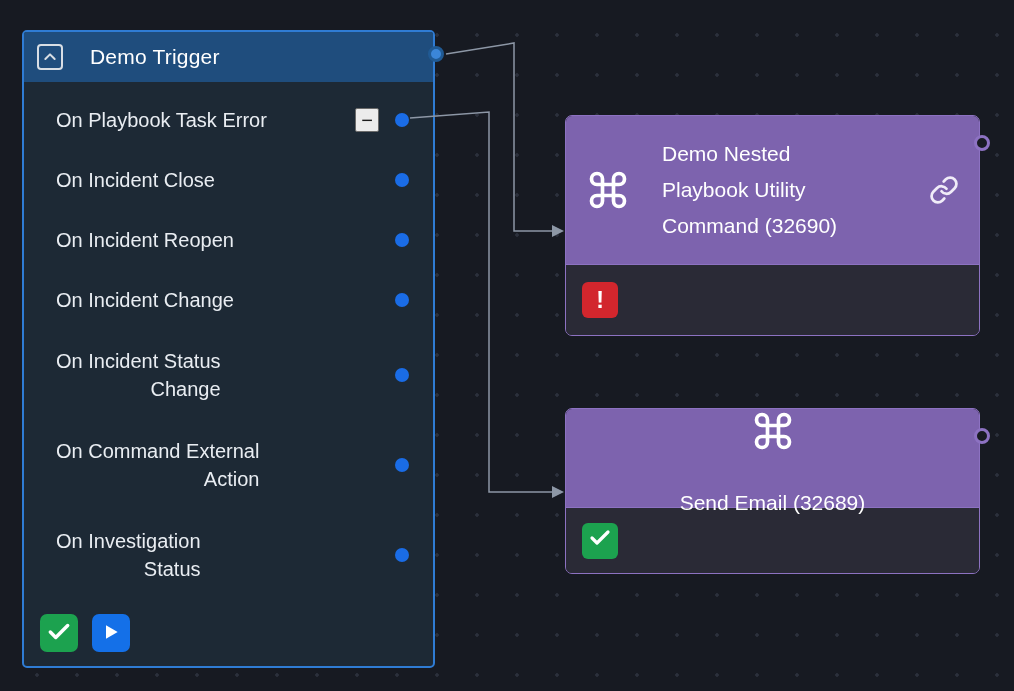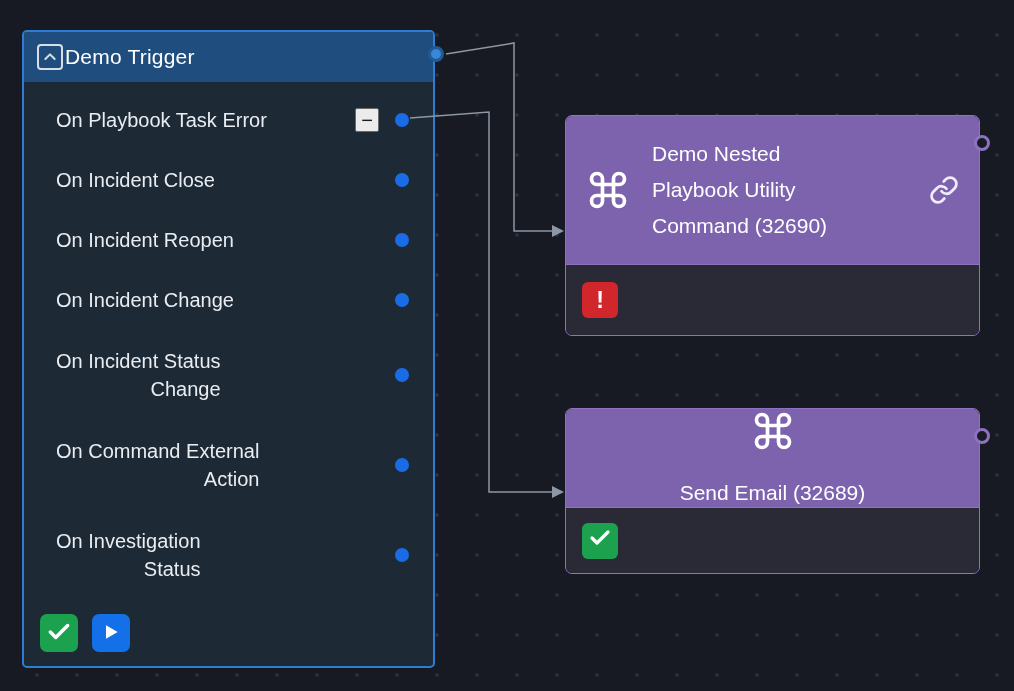--- a/index.html
+++ b/index.html
@@ -23,21 +23,21 @@
     width: 413px; height: 638px;
     background: #1d2935;
     border: 2px solid #2f7cd4;
     border-radius: 5px;
     z-index: 1;
   }
   .panel-header {
     position: relative;
     height: 50px;
     background: #1f4d7d;
-    display: flex; align-items: center; gap: 2px;
+    display: flex; align-items: center; gap: 27px;
     padding: 0 13px;
     border-radius: 2px 2px 0 0;
   }
   .collapse-btn {
     width: 26px; height: 26px;
     border: 2px solid #d8dee5; border-radius: 4px;
     background: transparent;
     display: flex; align-items: center; justify-content: center;
     cursor: pointer; padding: 0;
   }
@@ -82,21 +82,21 @@
 
   
   .node {
     position: absolute; left: 565px; width: 415px;
     border: 1px solid #8d72c2; border-radius: 7px;
     background: #2a2a36; z-index: 3;
   }
   .node-1 { top: 115px; }
   .node-2 { top: 408px; }
   .node-header {
-    display: flex; align-items: center; gap: 22px;
+    display: flex; align-items: center; gap: 32px;
     padding: 0 20px;
     background: #7d63ae;
     border-radius: 6px 6px 0 0;
   }
   .node-1 .node-header { height: 148px; }
   .node-2 .node-header { height: 98px; flex-direction: column; }
   .node-title {
     flex: 1;
     color: #ffffff; font-size: 21px; line-height: 36px;
     white-space: pre-line;

